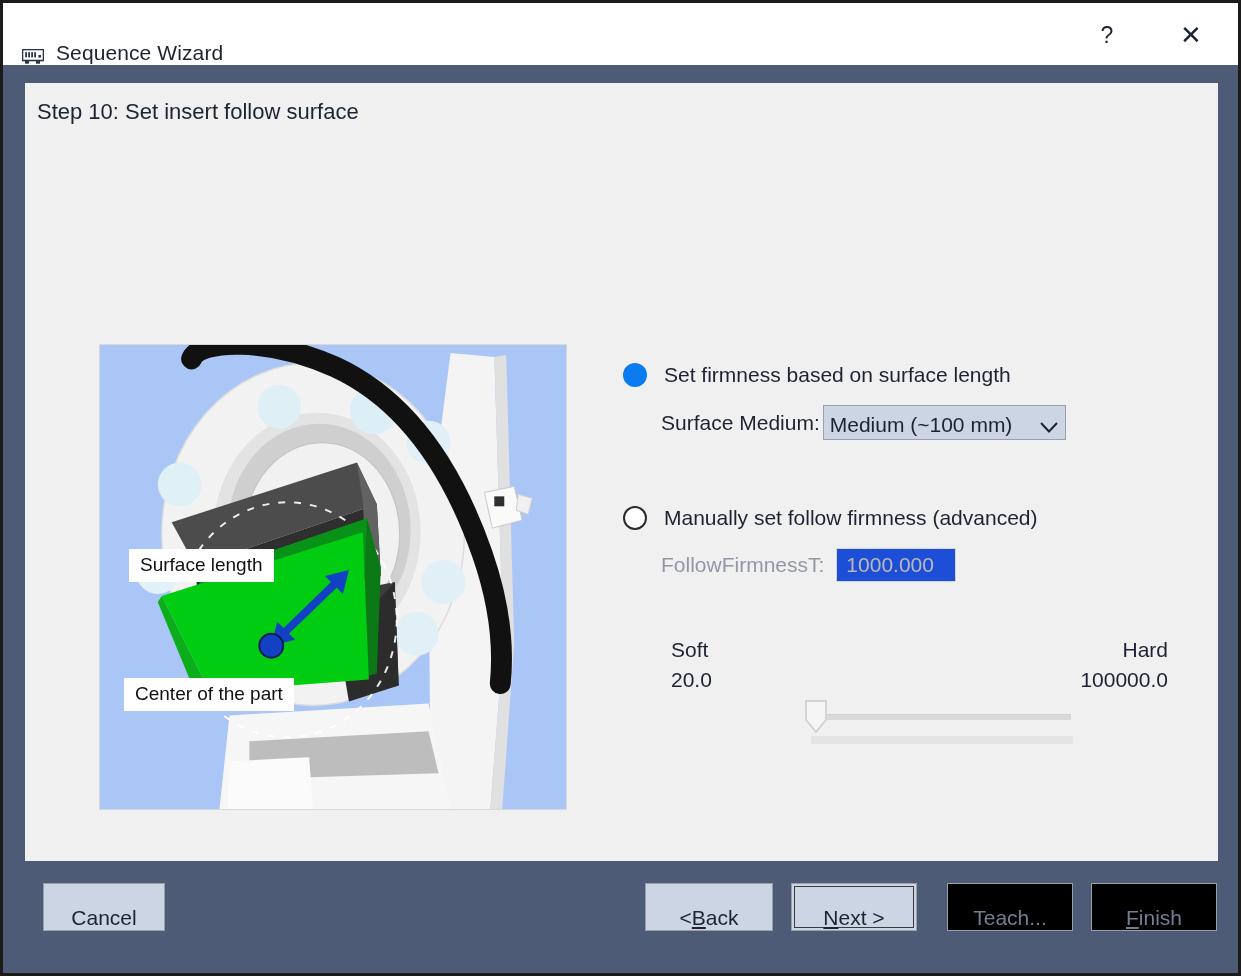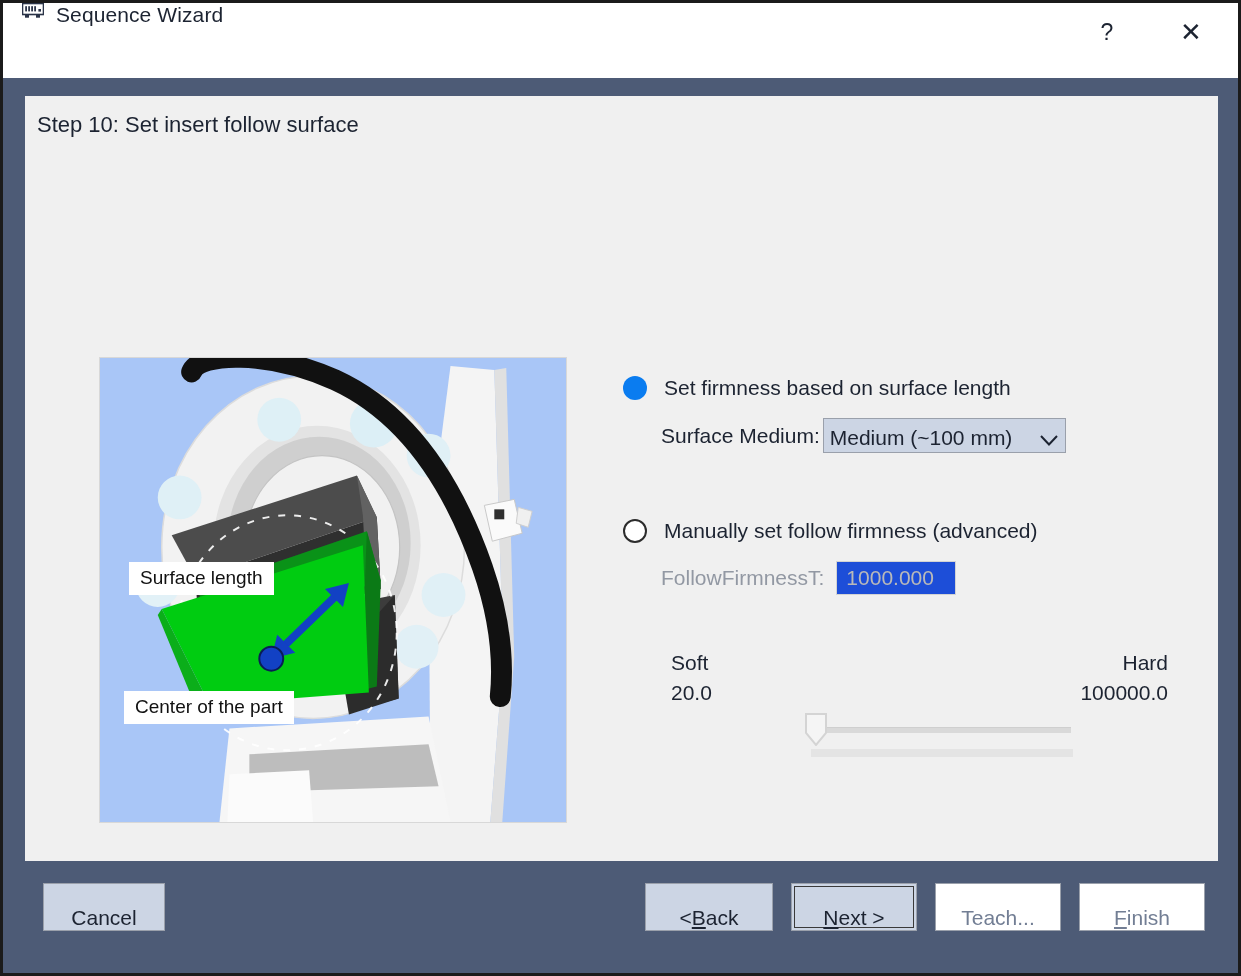--- a/index.html
+++ b/index.html
@@ -22,24 +22,24 @@
     height: 976px;
     box-sizing: border-box;
     border: 3px solid #1b1b1b;
     background: #4d5b76;
     display: flex;
     flex-direction: column;
   }
 
   
   .titlebar {
-    height: 75px;
+    height: 62px;
     background: #ffffff;
     display: flex;
-    align-items: flex-start;
+    align-items: flex-end;
     flex: 0 0 auto;
     box-sizing: border-box;
     position: relative;
   }
   .title-icon {
     width: 22px;
     height: 16px;
     margin-left: 19px;
     margin-right: 12px;
     position: relative;
@@ -265,23 +265,24 @@
     border: 1px solid #9aa0ab;
     color: #1c2331;
     font-size: 21px;
     display: flex;
     align-items: flex-end;
     justify-content: center;
     cursor: default;
     font-family: "Liberation Sans", sans-serif;
   }
   .btn.disabled {
-    background: #ffffff;
+    background: #000000;
     border: 1px solid #9aa0ab;
     color: #727e94;
+    margin-left: 12px;
   }
   .btn.focused {
     border: 1px solid #9aa0ab;
     box-shadow: inset 0 0 0 2px #ccd5e4, inset 0 0 0 3px #3a3a3a;
   }
   .btn-cancel { left: 40px;  top: 22px; width: 122px; height: 48px; }
   .btn-back   { left: 642px; top: 22px; width: 128px; height: 48px; }
   .btn-next   { left: 788px; top: 22px; width: 126px; height: 48px; }
   .btn-teach  { left: 932px; top: 22px; width: 126px; height: 48px; }
   .btn-finish { left: 1076px; top: 22px; width: 126px; height: 48px; }

